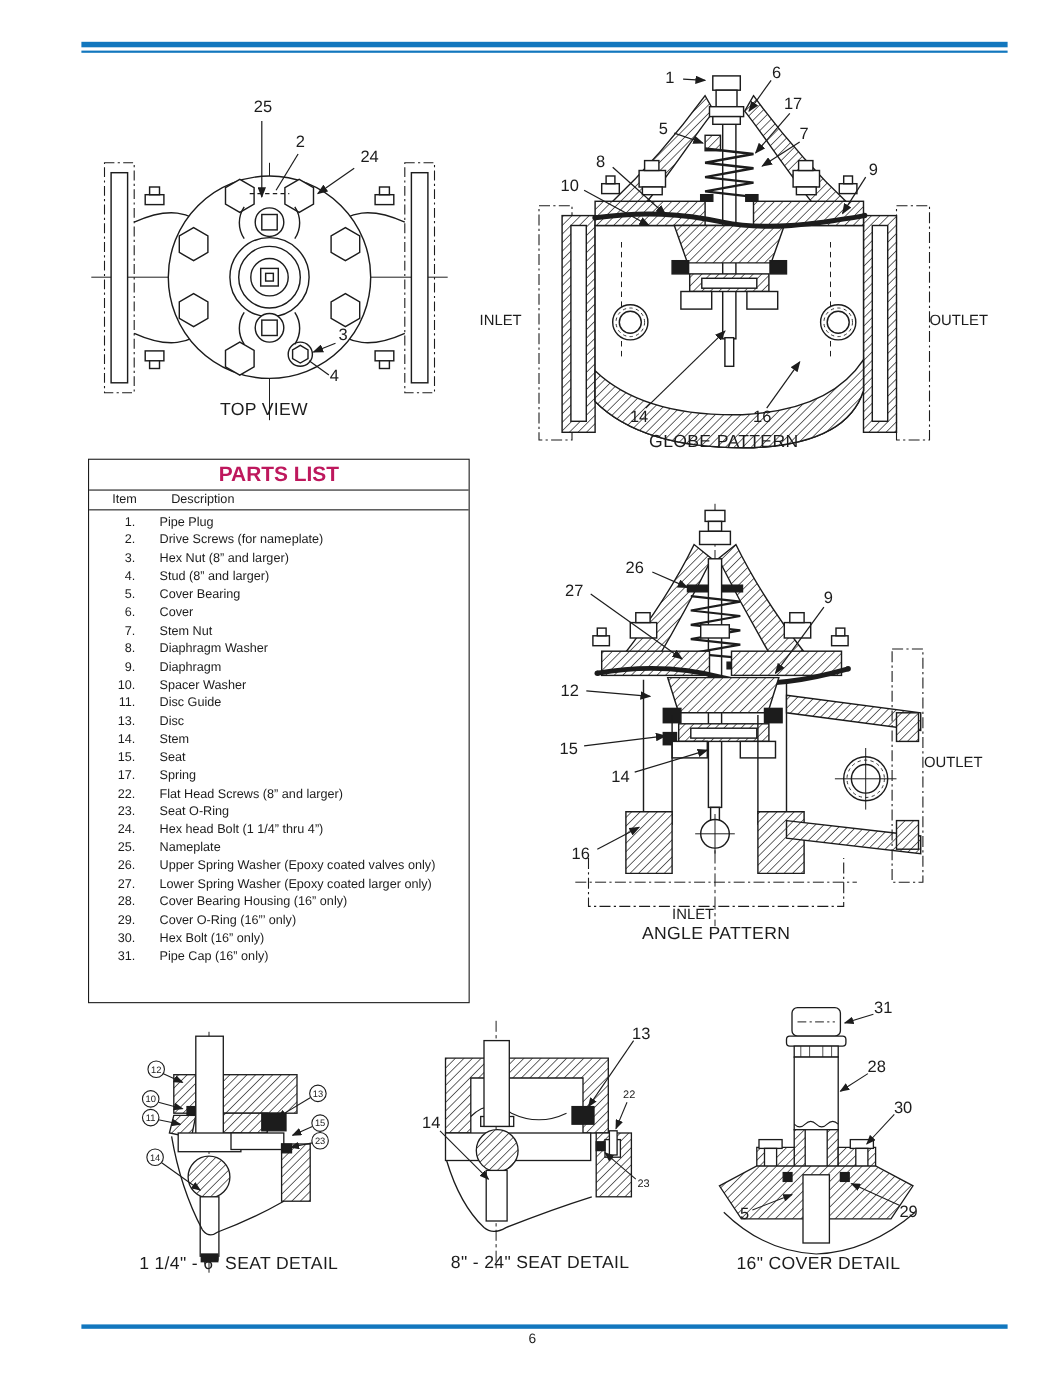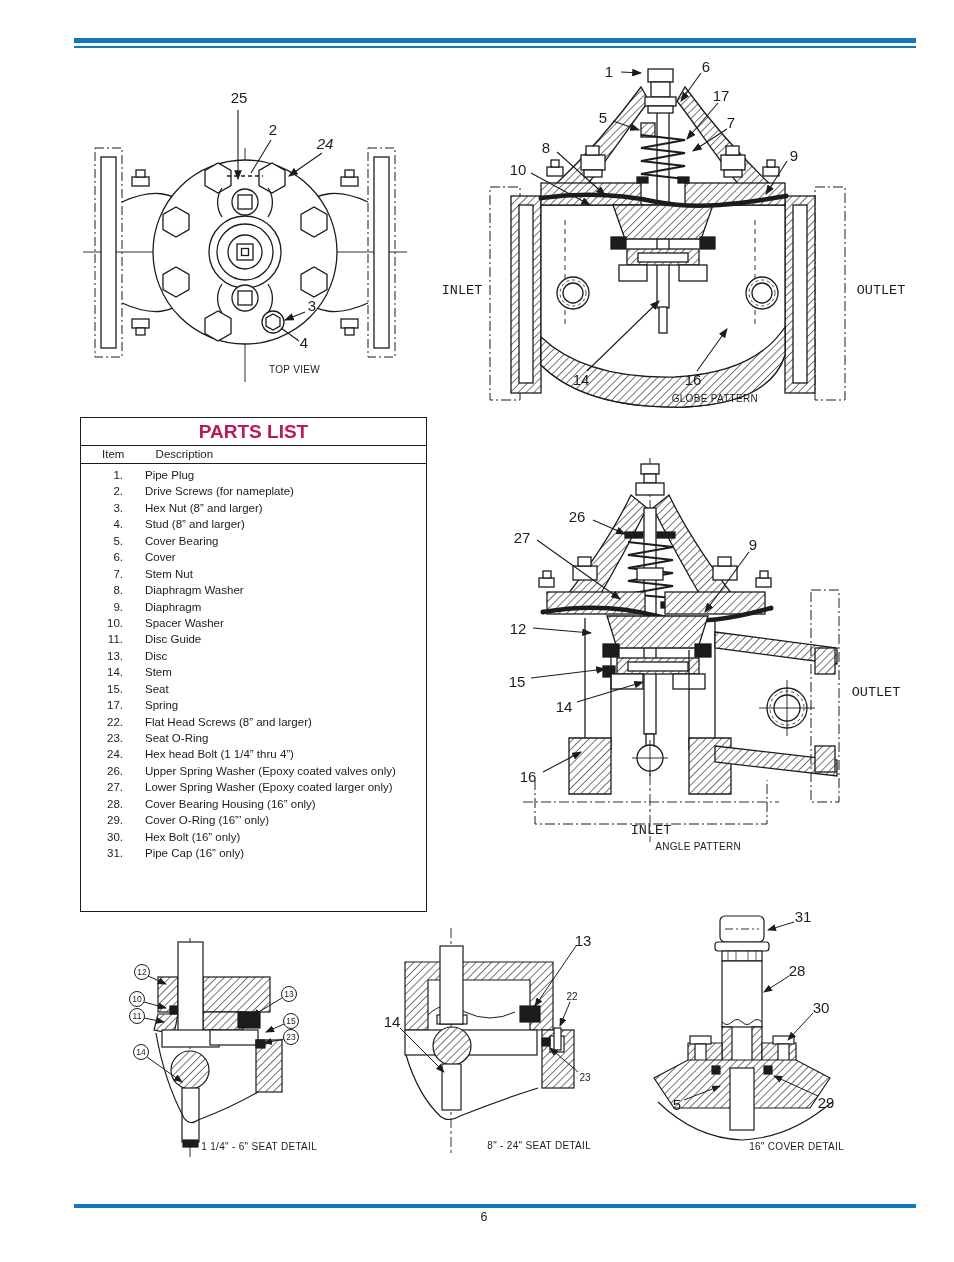--- a/index.html
+++ b/index.html
@@ -4,22 +4,22 @@
 <style>
   html,body { margin:0; padding:0; background:#888; }
   .page { position:relative; width:954px; height:1262px; background:#ffffff;
           font-family:"Liberation Sans", sans-serif; color:#1c1c1c; overflow:hidden; margin:0 auto; }
   .rule { position:absolute; left:74px; width:842px; background:#1277be; }
   .rule.top-thick { top:38px; height:5px; }
   .rule.top-thin  { top:46px; height:2px; }
   .rule.bottom    { top:1204px; height:4px; }
   .pageno { position:absolute; left:434px; top:1210px; width:100px; text-align:center; font-size:12.5px; }
   .fig { position:absolute; }
-  .cap { position:absolute; text-align:right; font-size:10px; letter-spacing:0.3px; white-space:nowrap; }
-  .lbl { position:absolute; text-align:center; font-size:13.5px; white-space:nowrap;font-family:Liberation Mono, monospace; }
+  .cap { position:absolute; text-align:center; font-size:16px; letter-spacing:0.3px; white-space:nowrap; }
+  .lbl { position:absolute; text-align:left; font-size:13.5px; white-space:nowrap; }
   .callout-layer { position:absolute; left:0; top:0; width:954px; height:1262px; pointer-events:none; }
   .callout { position:absolute; transform:translate(-50%,-50%); font-size:15px; color:#1c1c1c; white-space:nowrap; }
   .callout.small { font-size:10px; }
   .callout.circled { font-size:8.5px; width:14px; height:14px; border:1px solid #1c1c1c;
                      border-radius:50%; display:flex; align-items:center; justify-content:center; background:#fff; }
   .parts { position:absolute; left:80px; top:417px; width:347px; height:495px;
            border:1.4px solid #1c1c1c; box-sizing:border-box; background:#fff; }
   .parts-title { height:27px; line-height:27px; text-align:center; font-size:19px; font-weight:bold;
                  color:#be185d; border-bottom:1.2px solid #1c1c1c; }
   .parts-head { height:17px; line-height:17px; font-size:11.5px; border-bottom:1.2px solid #1c1c1c; }
@@ -249,20 +249,24 @@
           <span class="pitem">22.</span>
           <span class="pdesc">Flat Head Screws (8” and larger)</span>
         </div>
         <div class="prow">
           <span class="pitem">23.</span>
           <span class="pdesc">Seat O-Ring</span>
         </div>
         <div class="prow">
           <span class="pitem">24.</span>
           <span class="pdesc">Hex head Bolt (1 1/4” thru 4”)</span>
+        </div>
+        <div class="prow">
+          <span class="pitem">25.</span>
+          <span class="pdesc">Nameplate</span>
         </div>
         <div class="prow">
           <span class="pitem">26.</span>
           <span class="pdesc">Upper Spring Washer (Epoxy coated valves only)</span>
         </div>
         <div class="prow">
           <span class="pitem">27.</span>
           <span class="pdesc">Lower Spring Washer (Epoxy coated larger only)</span>
         </div>
         <div class="prow">
@@ -480,21 +484,21 @@
     </g>
   </svg>
   <div class="cap" style="left:644px;top:1141px;width:200px">16" COVER DETAIL</div>
 
   <div class="rule bottom"></div>
   <div class="pageno">6</div>
 
   <div class="callout-layer">
       <span class="callout" style="left: 239px; top: 97px;">25</span>
       <span class="callout" style="left: 273px; top: 129px;">2</span>
-      <span class="callout" style="left: 325px; top: 143px; font-style: italic;">24</span>
+      <span class="callout" style="left: 336px; top: 143px;">24</span>
       <span class="callout" style="left: 312px; top: 305px;">3</span>
       <span class="callout" style="left: 304px; top: 342px;">4</span>
       <span class="callout" style="left: 609px; top: 71px;">1</span>
       <span class="callout" style="left: 706px; top: 66px;">6</span>
       <span class="callout" style="left: 721px; top: 95px;">17</span>
       <span class="callout" style="left: 603px; top: 117px;">5</span>
       <span class="callout" style="left: 731px; top: 122px;">7</span>
       <span class="callout" style="left: 546px; top: 147px;">8</span>
       <span class="callout" style="left: 518px; top: 169px;">10</span>
       <span class="callout" style="left: 794px; top: 155px;">9</span>

